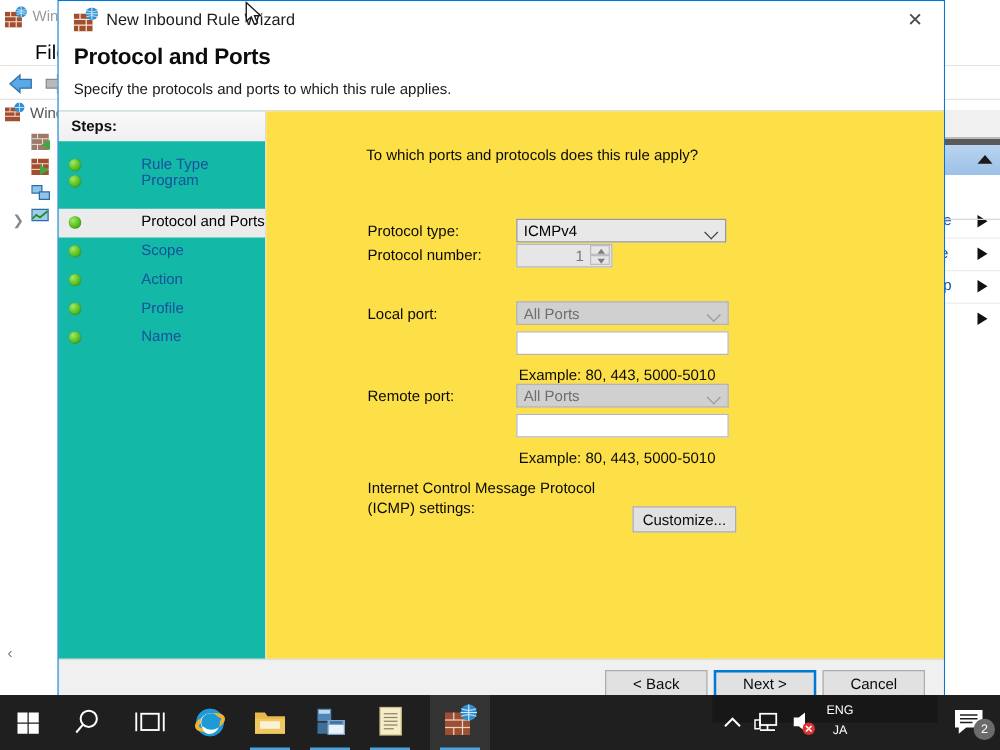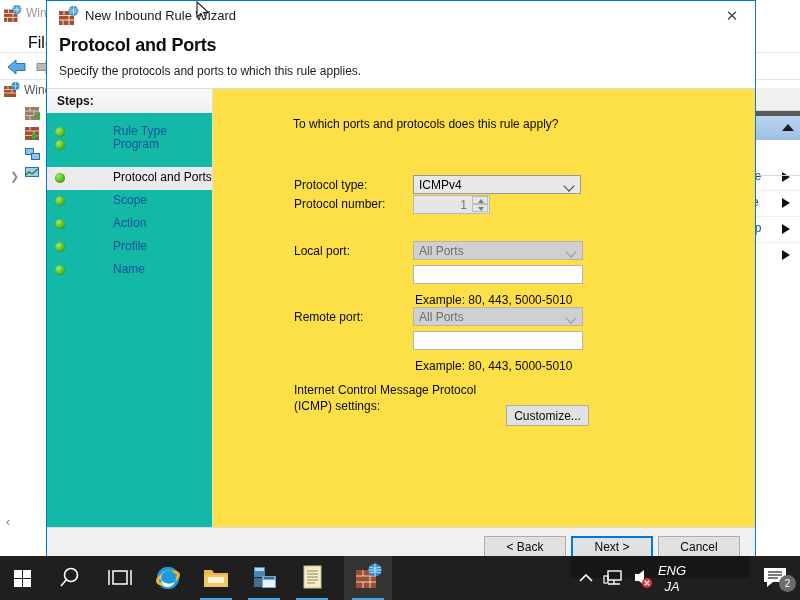--- a/index.html
+++ b/index.html
@@ -103,21 +103,21 @@
   .btn{position:absolute;box-sizing:border-box;background:#e1e1e1;border:1px solid #adadad;
       font-size:12px;color:#0a0a0a;display:flex;align-items:center;justify-content:center;
       font-family:"Liberation Sans",sans-serif;}
   .btn.focus{border:2px solid #0078d7;background:#e1e1e1;}
 
   
   #taskbar{position:absolute;left:0;top:556px;width:800px;height:44px;background:#1f1f1f;}
   .tb-btn{position:absolute;top:0;height:44px;}
   .tb-running{position:absolute;bottom:0;height:2px;background:#4aa3e0;}
   .tb-active{position:absolute;top:0;width:48px;height:44px;background:#333333;}
-  .tray-txt{position:absolute;font-size:13px;color:#ffffff;white-space:nowrap;text-align:center;font-style:italic;}
+  .tray-txt{position:absolute;font-size:10px;color:#ffffff;white-space:nowrap;text-align:center;}
   .notif-badge{position:absolute;width:17px;height:17px;border-radius:50%;background:#6b6b6b;
       color:#fff;font-size:10px;display:flex;align-items:center;justify-content:center;}
   .tb-dark-overlay{position:absolute;background:#171717;}
 
   
   #cursor{position:absolute;left:196px;top:1px;width:16px;height:22px;pointer-events:none;}
 </style>
 </head>
 <body>
 

